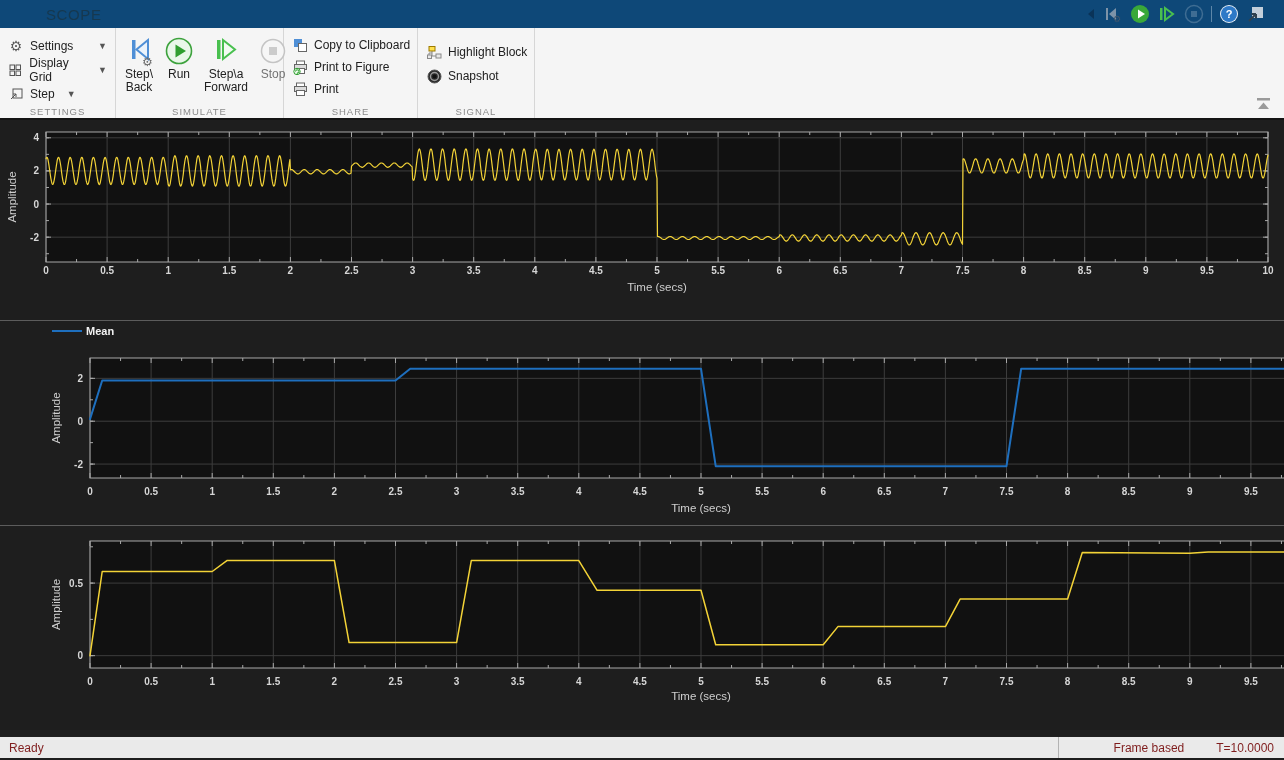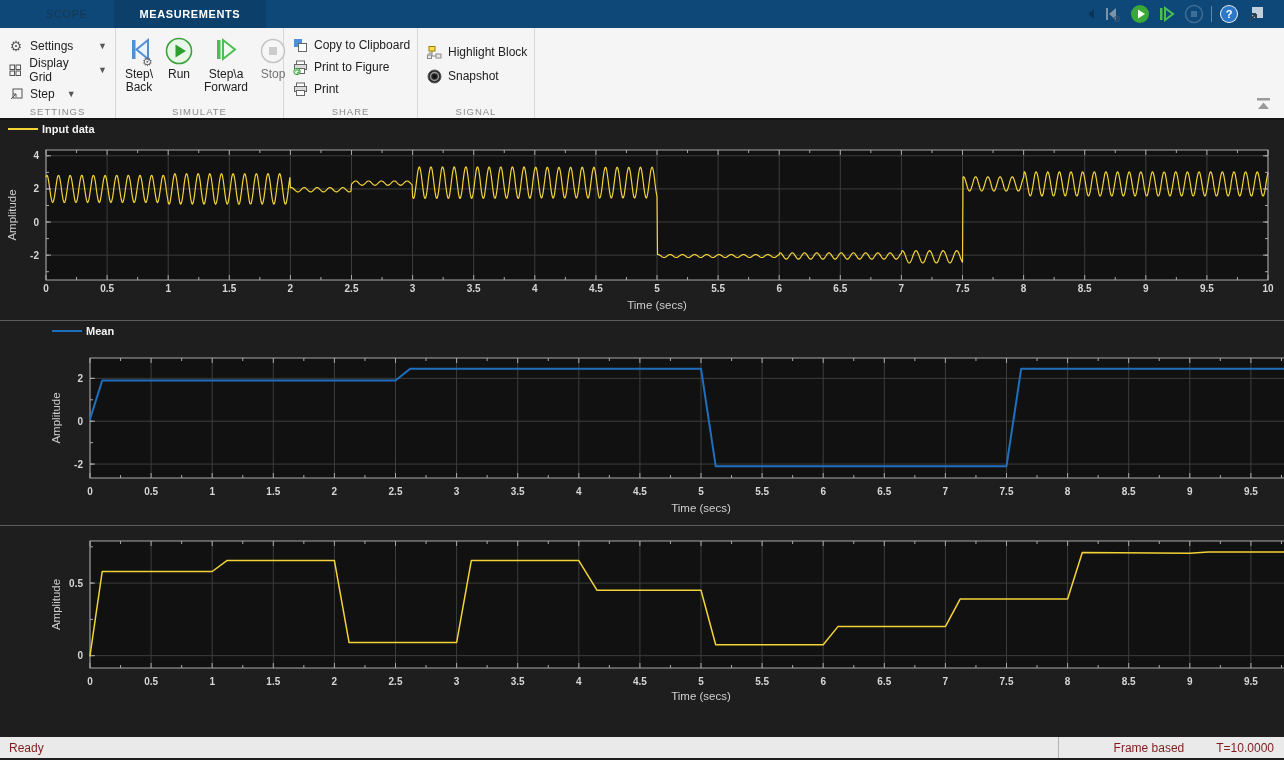--- a/index.html
+++ b/index.html
@@ -2,21 +2,21 @@
 <html><head>
 <meta charset="utf-8">
 <style>
   * { margin:0; padding:0; box-sizing:border-box; }
   html,body { width:1284px; height:760px; overflow:hidden; background:#1e1e1e;
     font-family:"Liberation Sans","DejaVu Sans",sans-serif; }
 
   
   .titlebar { height:28px; background:#0e4878; display:flex; align-items:stretch; }
   .tabs { display:flex; margin-left:20px; }
-  .tab { padding:0 26px; display:flex; align-items:center; font-size:11px;
+  .tab { padding:0 26px; display:flex; align-items:center; font-size:15px;
     letter-spacing:0.6px; color:#16384f; cursor:default; }
   .tab.active { color:#ffffff; font-weight:600; background:rgba(0,0,0,0.10); }
   .tb-icons { margin-left:auto; display:flex; align-items:center; gap:7px; padding-right:18px; }
   .tb-icons svg { display:block; }
   .tb-sep { width:1px; height:16px; background:#5e87a8; }
 
   
   .toolbar { height:92px; background:#f5f5f5; display:flex; position:relative;
     border-bottom:2px solid #141414; }
   .section { position:relative; border-right:1px solid #d6d6d6; height:100%; }
@@ -61,21 +61,20 @@
   .status-div { width:1px; height:100%; background:#b3b3b3; }
   .frame-based { margin-left:55px; }
   .sim-time { margin-left:32px; margin-right:10px;text-align:right; }
 </style>
 </head>
 <body>
 
 <div class="titlebar">
   <div class="tabs">
     <div class="tab">SCOPE</div>
-    <div class="tab active">MEASUREMENTS</div>
   </div>
   <div class="tb-icons">
     <svg width="10" height="14">
       <polygon points="8,2 2,7 8,12" fill="#0a3358"></polygon>
     </svg>
     <svg width="20" height="20">
       <rect x="3" y="4" width="2" height="12" fill="#7d93a8"></rect>
       <polygon points="13,4 6,10 13,16" fill="#7d93a8"></polygon>
       <text x="10" y="18" font-size="9" fill="#42566b">⚙</text>
     </svg>
@@ -245,24 +244,20 @@
     <svg class="collapse-btn" width="16" height="12">
       <rect x="1" y="0" width="13" height="2.5" fill="#9a9a9a"></rect>
       <polygon points="7.5,4.5 2,11 13,11" fill="#9a9a9a"></polygon>
     </svg>
   </div>
 </div>
 
 <div class="content">
 
   <div class="panel p1">
-    <div class="legend">
-      <span class="swatch" id="sw0" style="border-top-color: rgb(243, 211, 55);"></span>
-      <span class="lname">Input data</span>
-    </div>
     <svg class="plot" id="plot0" width="1284" height="182">
         <rect x="46" y="12" width="1222" height="130" fill="#111111"></rect>
         <line x1="46" y1="12" x2="46" y2="142" stroke="#3d3d3d" stroke-width="1"></line>
         <line x1="107.1" y1="12" x2="107.1" y2="142" stroke="#3d3d3d" stroke-width="1"></line>
         <line x1="168.2" y1="12" x2="168.2" y2="142" stroke="#3d3d3d" stroke-width="1"></line>
         <line x1="229.29999999999998" y1="12" x2="229.29999999999998" y2="142" stroke="#3d3d3d" stroke-width="1"></line>
         <line x1="290.4" y1="12" x2="290.4" y2="142" stroke="#3d3d3d" stroke-width="1"></line>
         <line x1="351.5" y1="12" x2="351.5" y2="142" stroke="#3d3d3d" stroke-width="1"></line>
         <line x1="412.59999999999997" y1="12" x2="412.59999999999997" y2="142" stroke="#3d3d3d" stroke-width="1"></line>
         <line x1="473.7" y1="12" x2="473.7" y2="142" stroke="#3d3d3d" stroke-width="1"></line>

